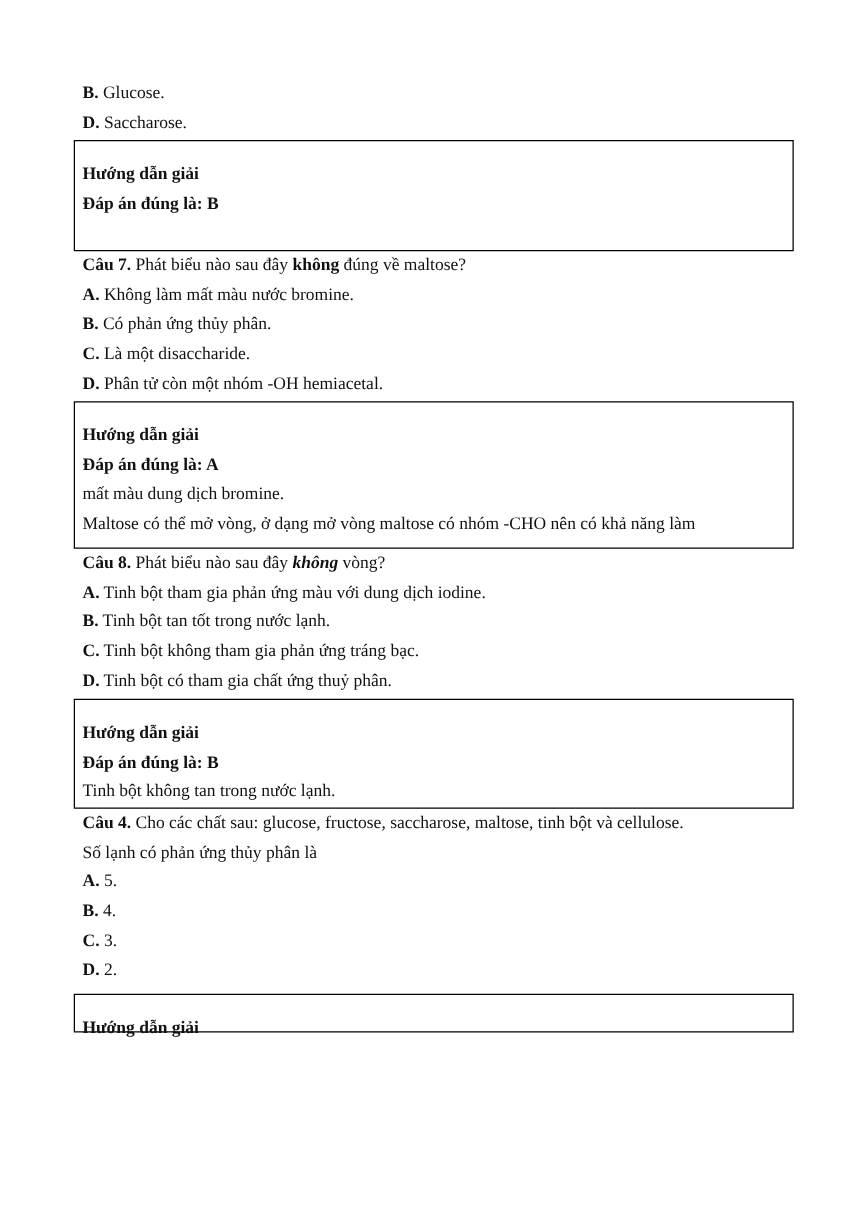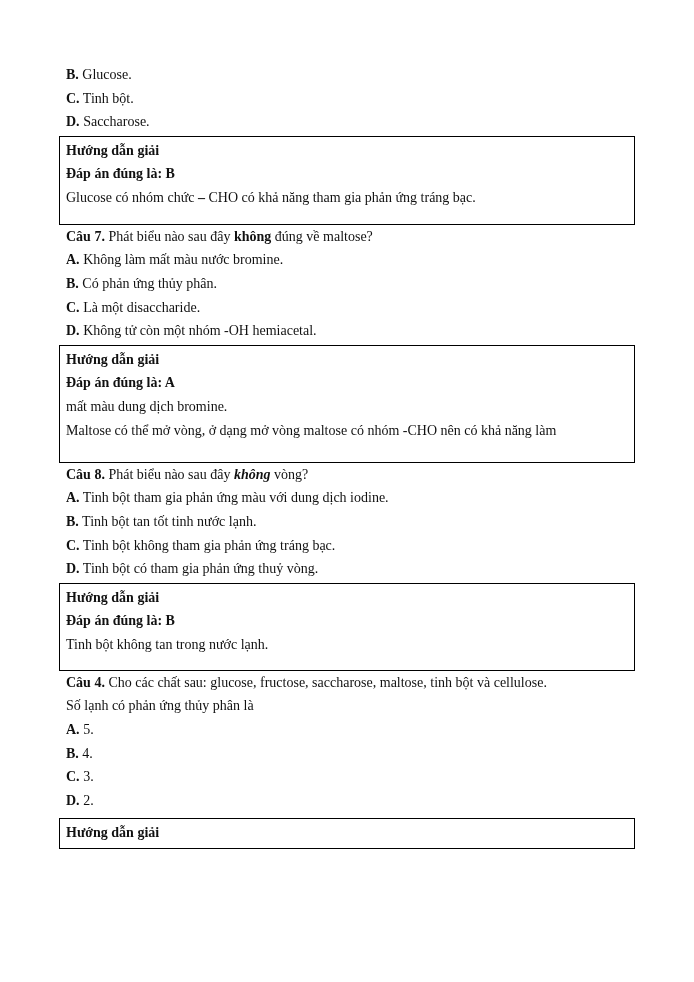--- a/index.html
+++ b/index.html
@@ -28,61 +28,59 @@
       line-height: 23.6px;
       padding-left: 7px;
       white-space: nowrap;
     }
     .b { font-weight: bold; }
     .bi { font-weight: bold; font-style: italic; }
     .box {
       border: 1px solid #000000;
       box-sizing: border-box;
       width: 576px;
-      padding-top: 2px;
+      padding-top: 15px;
       padding-bottom: 4px;
     }
     .box .line { padding-left: 6px; }
   </style>
 </head>
 <body>
 
 <div class="page">
 
   <div>
     <div class="line"><span class="b">B.</span><span> Glucose.</span></div>
-    <div class="line"><span class="b">C.</span><span> Tinh bột.</span></div>
     <div class="line"><span class="b">D.</span><span> Saccharose.</span></div>
   </div>
   <div class="box" style="margin-top:2px;height:89px;">
     <div class="line b">Hướng dẫn giải</div>
     <div class="line b">Đáp án đúng là: B</div>
-    <div class="line"><span>Glucose có nhóm chức </span><span class="b">–</span><span> CHO có khả năng tham gia phản ứng tráng bạc.</span></div>
   </div>
 
   <div>
     <div class="line"><span class="b">Câu 7.</span><span> Phát biểu nào sau đây </span><span class="b">không</span><span> đúng về maltose?</span></div>
     <div class="line"><span class="b">A.</span><span> Không làm mất màu nước bromine.</span></div>
     <div class="line"><span class="b">B.</span><span> Có phản ứng thủy phân.</span></div>
     <div class="line"><span class="b">C.</span><span> Là một disaccharide.</span></div>
-    <div class="line"><span class="b">D.</span><span> Không tử còn một nhóm -OH hemiacetal.</span></div>
+    <div class="line"><span class="b">D.</span><span> Phân tử còn một nhóm -OH hemiacetal.</span></div>
   </div>
   <div class="box" style="margin-top:2px;height:118px;">
     <div class="line b">Hướng dẫn giải</div>
     <div class="line b">Đáp án đúng là: A</div>
     <div class="line">mất màu dung dịch bromine.</div>
     <div class="line">Maltose có thể mở vòng, ở dạng mở vòng maltose có nhóm -CHO nên có khả năng làm</div>
   </div>
 
   <div>
     <div class="line"><span class="b">Câu 8.</span><span> Phát biểu nào sau đây </span><span class="bi">không</span><span> vòng?</span></div>
     <div class="line"><span class="b">A.</span><span> Tinh bột tham gia phản ứng màu với dung dịch iodine.</span></div>
-    <div class="line"><span class="b">B.</span><span> Tinh bột tan tốt tinh nước lạnh.</span></div>
+    <div class="line"><span class="b">B.</span><span> Tinh bột tan tốt trong nước lạnh.</span></div>
     <div class="line"><span class="b">C.</span><span> Tinh bột không tham gia phản ứng tráng bạc.</span></div>
-    <div class="line"><span class="b">D.</span><span> Tinh bột có tham gia phản ứng thuỷ vòng.</span></div>
+    <div class="line"><span class="b">D.</span><span> Tinh bột có tham gia chất ứng thuỷ phân.</span></div>
   </div>
   <div class="box" style="margin-top:2px;height:88px;">
     <div class="line b">Hướng dẫn giải</div>
     <div class="line b">Đáp án đúng là: B</div>
     <div class="line">Tinh bột không tan trong nước lạnh.</div>
   </div>
 
   <div>
     <div class="line"><span class="b">Câu 4.</span><span> Cho các chất sau: glucose, fructose, saccharose, maltose, tinh bột và cellulose.</span></div>
     <div class="line">Số lạnh có phản ứng thủy phân là</div>

